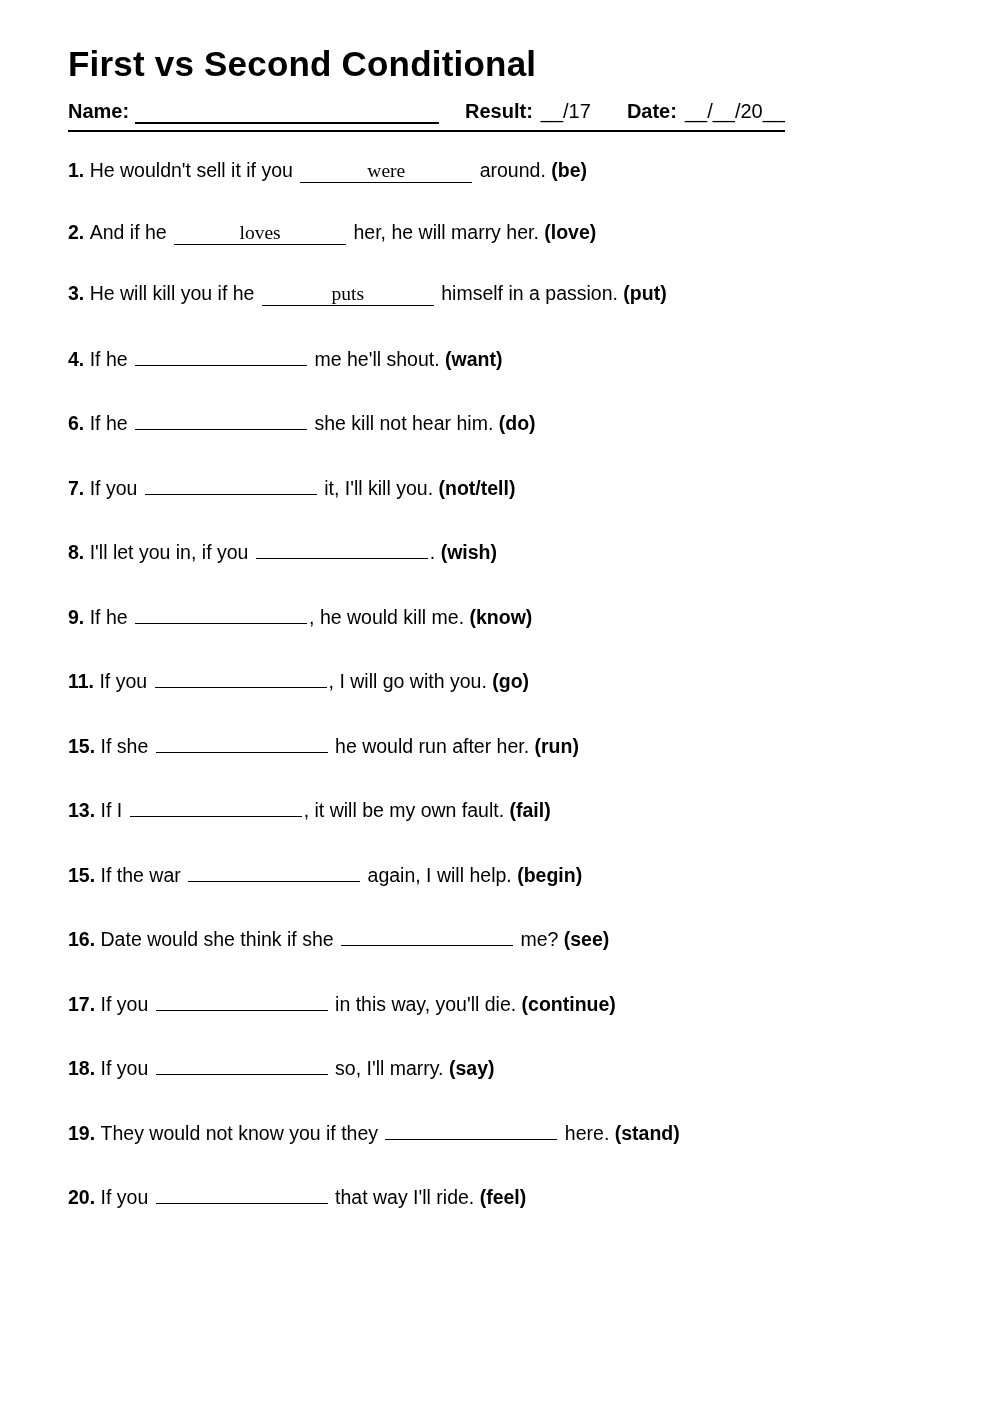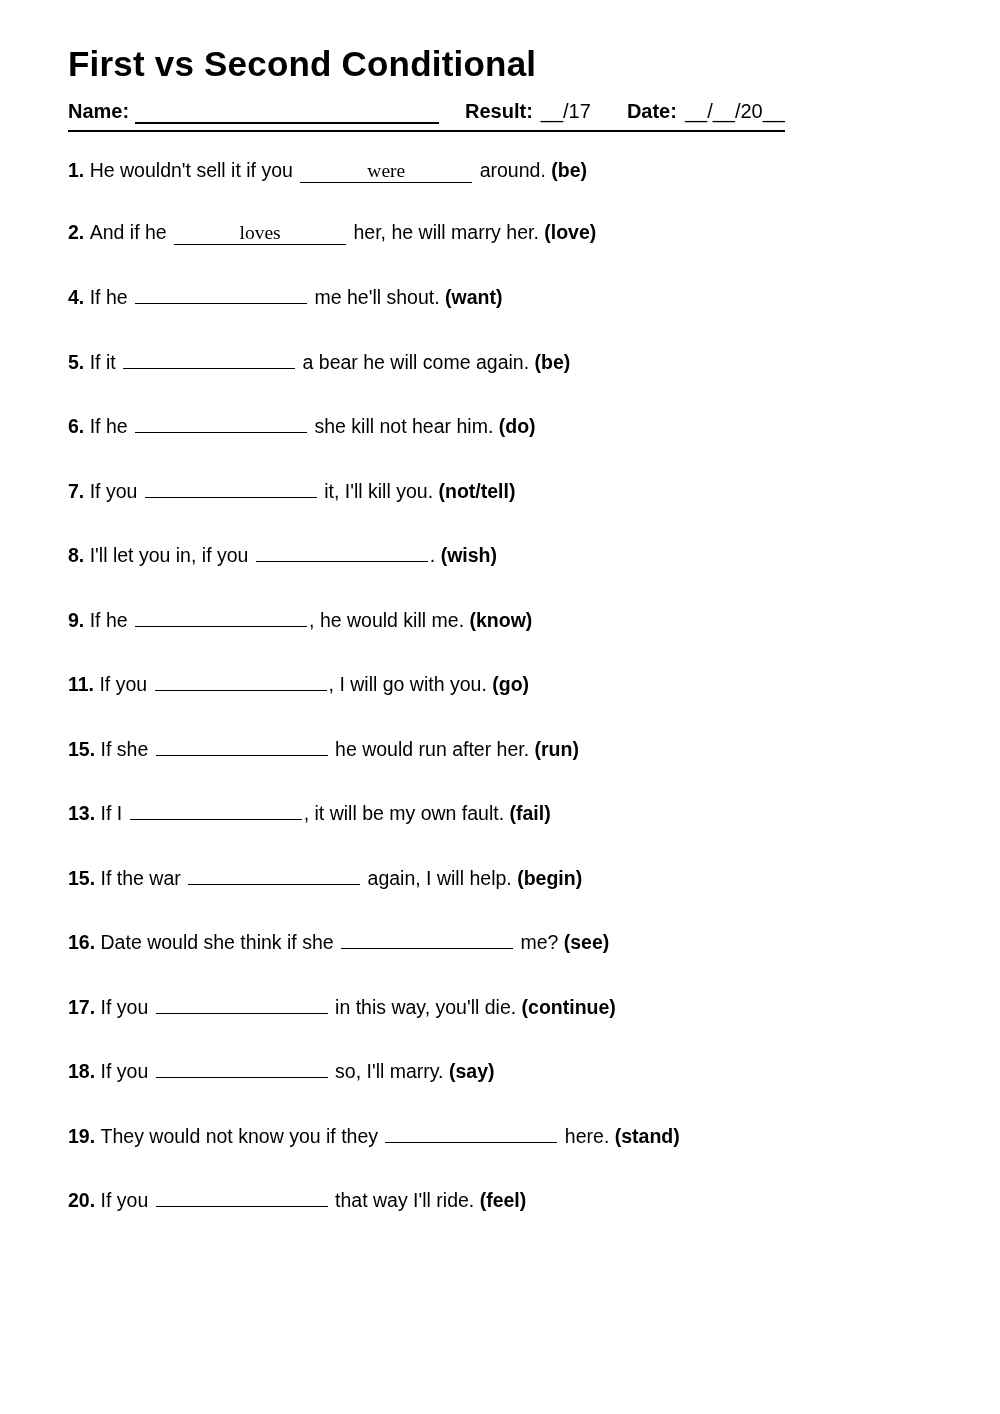--- a/index.html
+++ b/index.html
@@ -80,28 +80,28 @@
 
   <div class="exercises" id="exercises">
   <div class="exercise">
     <span class="num">1. </span><span class="pre">He wouldn't sell it if you </span><span class="blank"><span class="answer">were</span></span><span class="post"> around. </span><span class="hint">(be)</span>
   </div>
 
   <div class="exercise">
     <span class="num">2. </span><span class="pre">And if he </span><span class="blank"><span class="answer">loves</span></span><span class="post"> her, he will marry her. </span><span class="hint">(love)</span>
   </div>
 
+  <div class="exercise">
+    <span class="num">3. </span><span class="pre">He will kill you if he </span><span class="blank"><span class="answer">puts</span></span><span class="post"> himself in a passion. </span><span class="hint">(put)</span>
+  </div>
 
   <div class="exercise">
     <span class="num">4. </span><span class="pre">If he </span><span class="blank"><span class="answer"></span></span><span class="post"> me he'll shout. </span><span class="hint">(want)</span>
   </div>
 
-  <div class="exercise">
-    <span class="num">5. </span><span class="pre">If it </span><span class="blank"><span class="answer"></span></span><span class="post"> a bear he will come again. </span><span class="hint">(be)</span>
-  </div>
 
   <div class="exercise">
     <span class="num">6. </span><span class="pre">If he </span><span class="blank"><span class="answer"></span></span><span class="post"> she kill not hear him. </span><span class="hint">(do)</span>
   </div>
 
   <div class="exercise">
     <span class="num">7. </span><span class="pre">If you </span><span class="blank"><span class="answer"></span></span><span class="post"> it, I'll kill you. </span><span class="hint">(not/tell)</span>
   </div>
 
   <div class="exercise">

